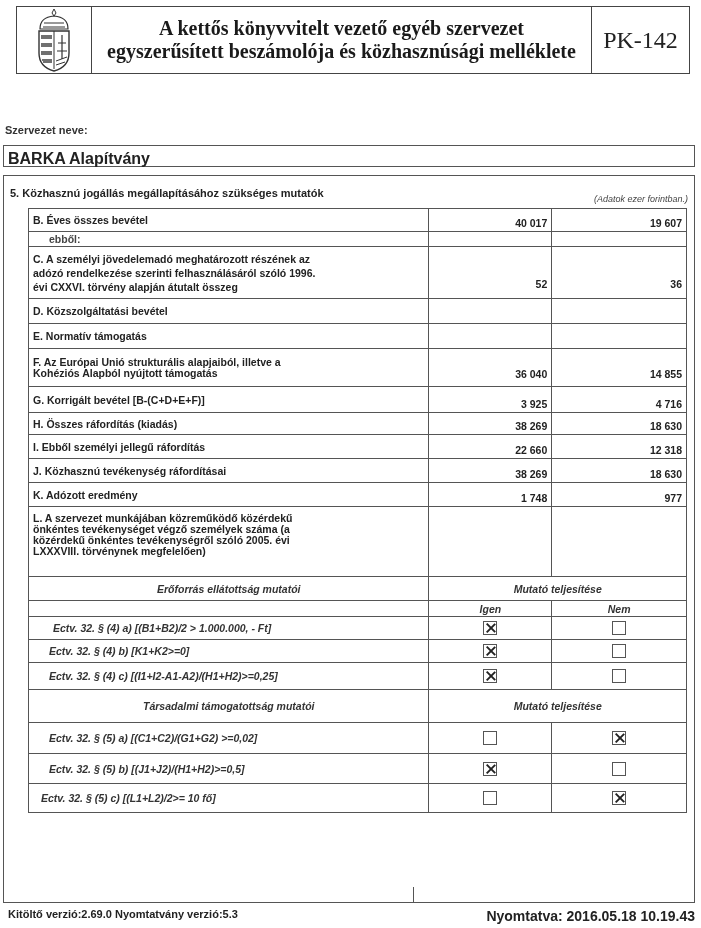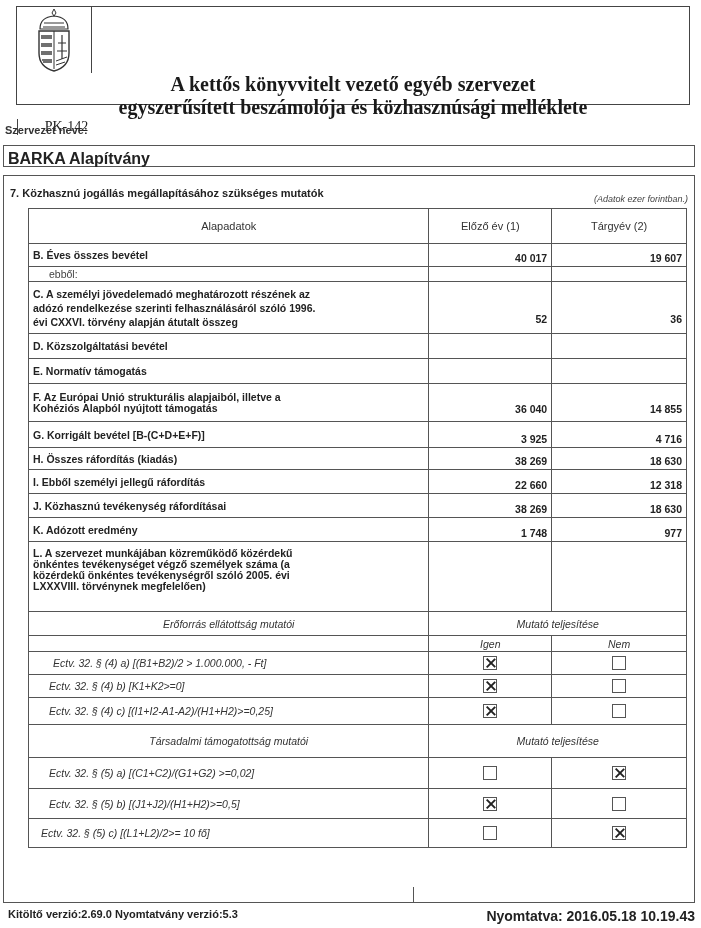--- a/index.html
+++ b/index.html
@@ -1,36 +1,36 @@
 <!DOCTYPE html>
 <html><head>
   <meta charset="utf-8">
   <style>
     html, body { margin: 0; padding: 0; background: #ffffff; }
     body {
       width: 701px; height: 928px; position: relative; overflow: hidden;
       font-family: "Liberation Sans", sans-serif; color: #222;
     }
     .header {
-      position: absolute; left: 16px; top: 6px; width: 674px; height: 99px;
-      border: 1.5px solid #444; display: flex; box-sizing: border-box; flex-direction: column;
+      position: absolute; left: 16px; top: 6px; width: 674px; height: 68px;
+      border: 1.5px solid #444; display: flex; box-sizing: border-box;
     }
     .logo-cell {
       width: 74px; border-right: 1.5px solid #444; display: flex;
       align-items: center; justify-content: center;
     }
     .title-cell {
       flex: 1; display: flex; align-items: center; justify-content: center;
       text-align: center; font-family: "Liberation Serif", "DejaVu Serif", serif;
       font-weight: bold; font-size: 20px; line-height: 23px; color: #1a1a1a;
     }
     .code-cell {
       width: 97px; border-left: 1.5px solid #444; display: flex;
       align-items: center; justify-content: center;
-      font-family: "Liberation Serif", "DejaVu Serif", serif; font-size: 14px; color: #222;
+      font-family: "Liberation Serif", "DejaVu Serif", serif; font-size: 24px; color: #222;
     }
     .org-label {
       position: absolute; left: 5px; top: 124px; font-size: 11px; font-weight: bold; color: #333;
     }
     .org-name {
       position: absolute; left: 3px; top: 145px; width: 692px; height: 22px;
       border: 1.5px solid #555; box-sizing: border-box; font-size: 16px; font-weight: bold;
       padding: 4px 4px; color: #222;
     }
     .section {
@@ -46,21 +46,21 @@
     table.main {
       position: absolute; left: 24px; top: 32px; width: 659px;
       border-collapse: collapse; font-size: 10.5px;
     }
     table.main td {
       border: 1.2px solid #555; padding: 0 4px; vertical-align: middle;
     }
     table.main td.num { text-align: right; font-weight: bold; vertical-align: bottom; padding-bottom: 2px; }
     table.main td.lbl { font-weight: bold; margin-left: 20px; }
     table.main tr.hdr td { text-align: center; font-weight: normal; height: 34px; color: #333; font-size: 11px; }
-    .ital { font-style: italic; color: #333; font-weight: normal; }
+    .ital { font-style: italic; color: #333; font-weight: bold; }
     .center { text-align: center; }
     .cb {
       display: inline-block; width: 14px; height: 14px; border: 1px solid #555;
       box-sizing: border-box; position: relative; vertical-align: middle; background: #fff;
     }
     .cb.checked::before, .cb.checked::after {
       content: ""; position: absolute; left: 6px; top: 0px; width: 1.6px; height: 12px; background: #222;
     }
     .cb.checked::before { transform: rotate(45deg); }
     .cb.checked::after { transform: rotate(-45deg); }
@@ -102,35 +102,30 @@
       <div>egyszerűsített beszámolója és közhasznúsági melléklete</div>
     </div>
   </div>
   <div class="code-cell">PK-142</div>
 </div>
 
 <div class="org-label">Szervezet neve:</div>
 <div class="org-name">BARKA Alapítvány</div>
 
 <div class="section">
-  <div class="section-title">7. Közhasznú jogállás megállapításához szükséges mutatók</div>
+  <div class="section-title">5. Közhasznú jogállás megállapításához szükséges mutatók</div>
   <div class="section-note">(Adatok ezer forintban.)</div>
 
   <table class="main">
     <colgroup>
         <col style="width:401px">
         <col style="width:123px">
         <col style="width:135px">
       </colgroup>
     <tbody>
-        <tr class="hdr">
-      <td>Alapadatok</td>
-      <td>Előző év (1)</td>
-      <td>Tárgyév (2)</td>
-    </tr>
     <tr style="height:23px">
       <td class="lbl">B. Éves összes bevétel</td>
       <td class="num">40 017</td>
       <td class="num">19 607</td>
     </tr>
     <tr style="height:15px">
       <td class="ital" style="padding-left:20px;font-style:normal;color:#444">ebből:</td>
       <td class="num"></td>
       <td class="num"></td>
     </tr>

